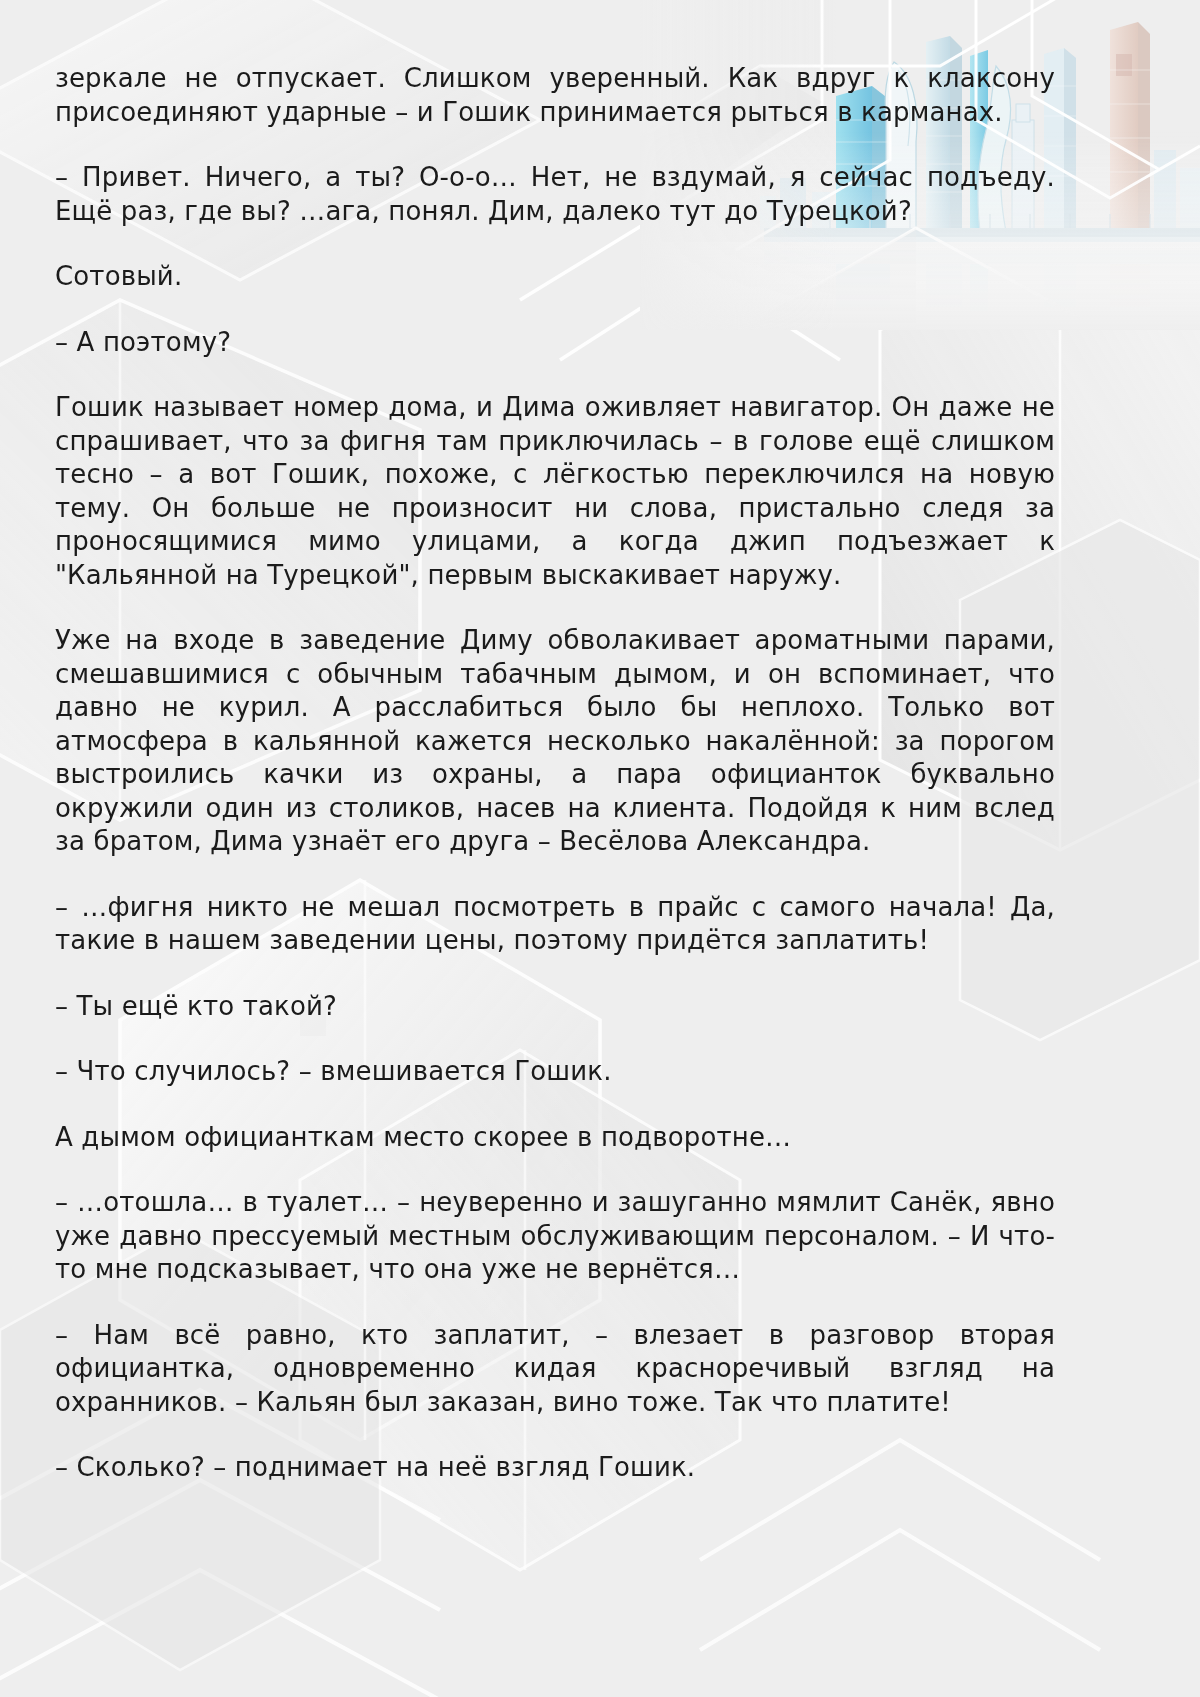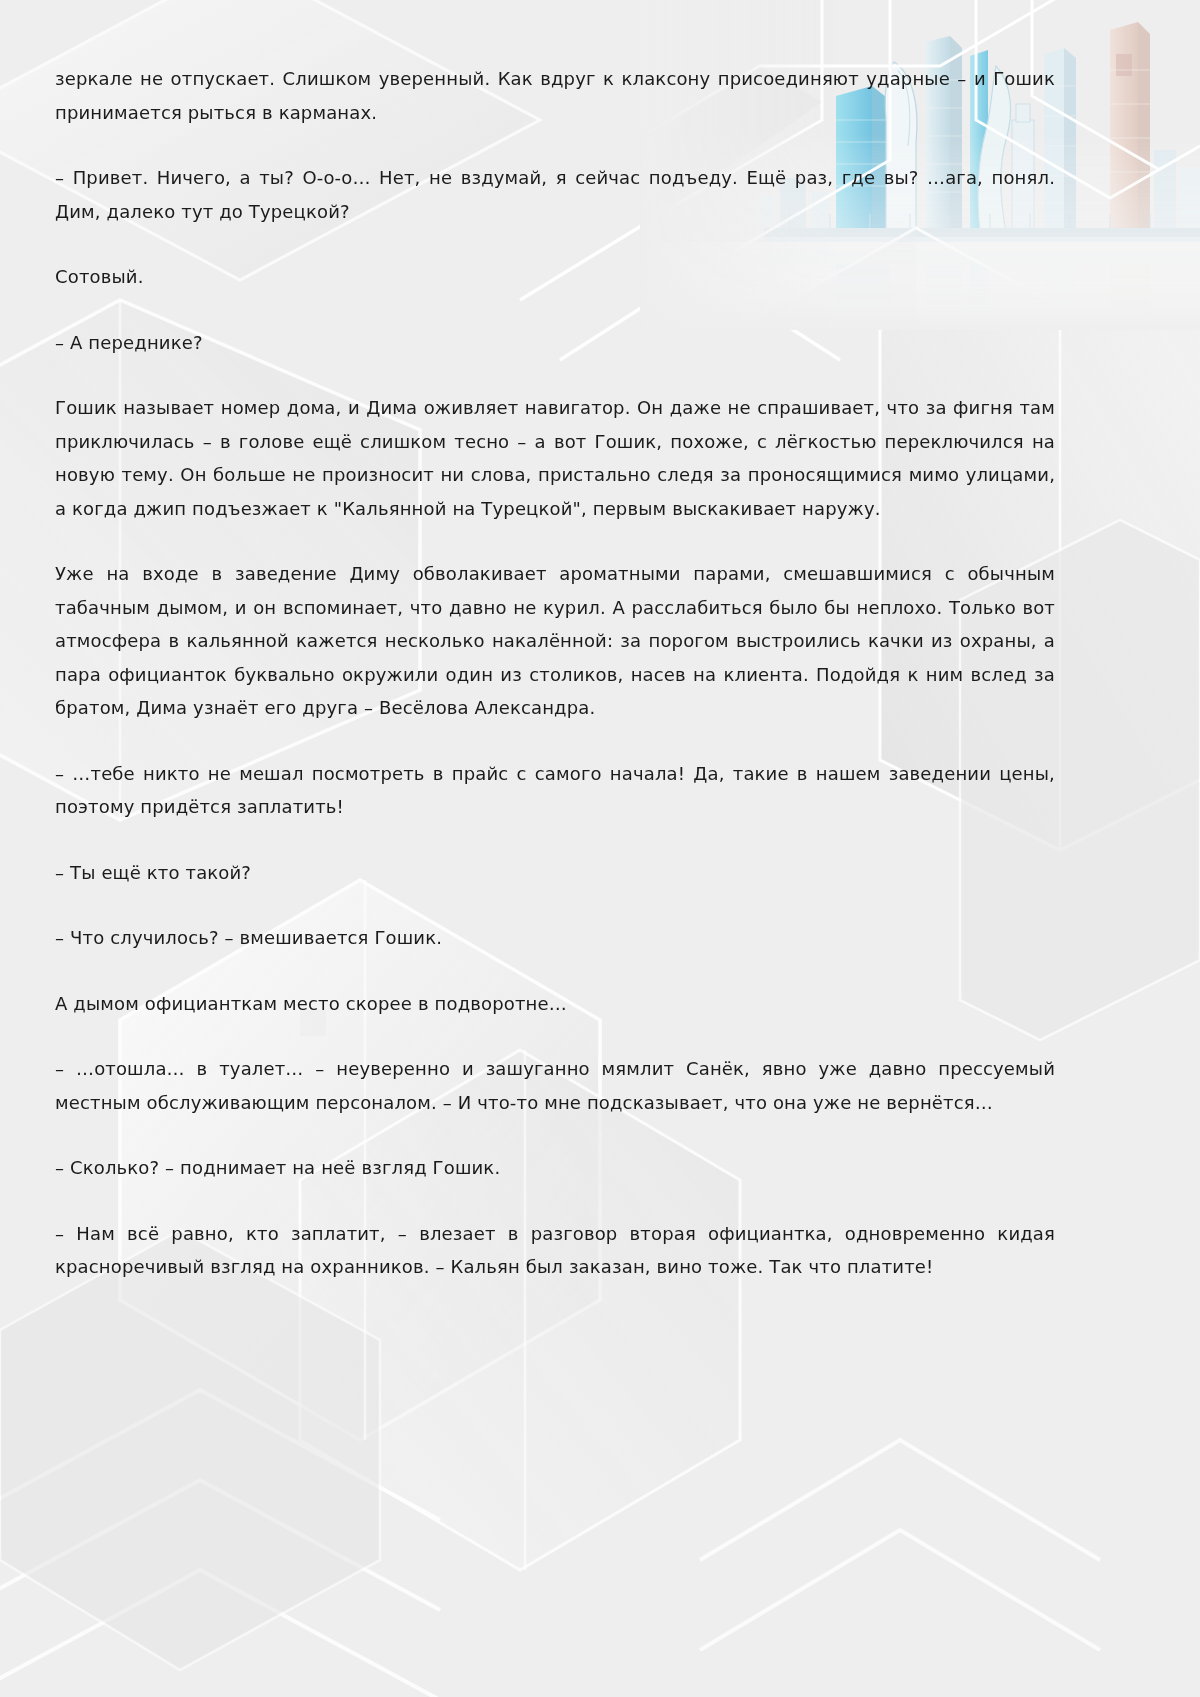--- a/index.html
+++ b/index.html
@@ -63,21 +63,21 @@
   .text-column {
     position: absolute;
     left: 55px;
     top: 62px;
     width: 1000px;
     z-index: 3;
   }
 
   .para {
     margin: 0 0 32px 0;
-    font-size: 18px;
+    font-size: 26px;
     line-height: 33.5px;
     color: #1b1b1b;
     text-align: justify;
     text-justify: inter-word;
     letter-spacing: 0.15px;
     -webkit-font-smoothing: antialiased;
   }
   .para:last-child { margin-bottom: 0; }
 
   
@@ -307,36 +307,36 @@
   </div>
 
   <div class="text-column">
 
     <p class="para">зеркале не отпускает. Слишком уверенный. Как вдруг к клаксону присоединяют ударные – и Гошик принимается рыться в карманах.</p>
 
     <p class="para">– Привет. Ничего, а ты? О-о-о… Нет, не вздумай, я сейчас подъеду. Ещё раз, где вы? …ага, понял. Дим, далеко тут до Турецкой?</p>
 
     <p class="para">Сотовый.</p>
 
-    <p class="para">– А переднике?</p>
+    <p class="para">– А поэтому?</p>
 
     <p class="para">Гошик называет номер дома, и Дима оживляет навигатор. Он даже не спрашивает, что за фигня там приключилась – в голове ещё слишком тесно – а вот Гошик, похоже, с лёгкостью переключился на новую тему. Он больше не произносит ни слова, пристально следя за проносящимися мимо улицами, а когда джип подъезжает к "Кальянной на Турецкой", первым выскакивает наружу.</p>
 
     <p class="para">Уже на входе в заведение Диму обволакивает ароматными парами, смешавшимися с обычным табачным дымом, и он вспоминает, что давно не курил. А расслабиться было бы неплохо. Только вот атмосфера в кальянной кажется несколько накалённой: за порогом выстроились качки из охраны, а пара официанток буквально окружили один из столиков, насев на клиента. Подойдя к ним вслед за братом, Дима узнаёт его друга – Весёлова Александра.</p>
 
-    <p class="para">– …тебе никто не мешал посмотреть в прайс с самого начала! Да, такие в нашем заведении цены, поэтому придётся заплатить!</p>
+    <p class="para">– …фигня никто не мешал посмотреть в прайс с самого начала! Да, такие в нашем заведении цены, поэтому придётся заплатить!</p>
 
     <p class="para">– Ты ещё кто такой?</p>
 
     <p class="para">– Что случилось? – вмешивается Гошик.</p>
 
     <p class="para">А дымом официанткам место скорее в подворотне…</p>
 
 
     <p class="para">– …отошла… в туалет… – неуверенно и зашуганно мямлит Санёк, явно уже давно прессуемый местным обслуживающим персоналом. – И что-то мне подсказывает, что она уже не вернётся…</p>
 
+    <p class="para">– Нам всё равно, кто заплатит, – влезает в разговор вторая официантка, одновременно кидая красноречивый взгляд на охранников. – Кальян был заказан, вино тоже. Так что платите!</p>
+
     <p class="para">– Сколько? – поднимает на неё взгляд Гошик.</p>
 
-    <p class="para">– Нам всё равно, кто заплатит, – влезает в разговор вторая официантка, одновременно кидая красноречивый взгляд на охранников. – Кальян был заказан, вино тоже. Так что платите!</p>
-
   </div>
 
 </div>
 
 </body></html>

